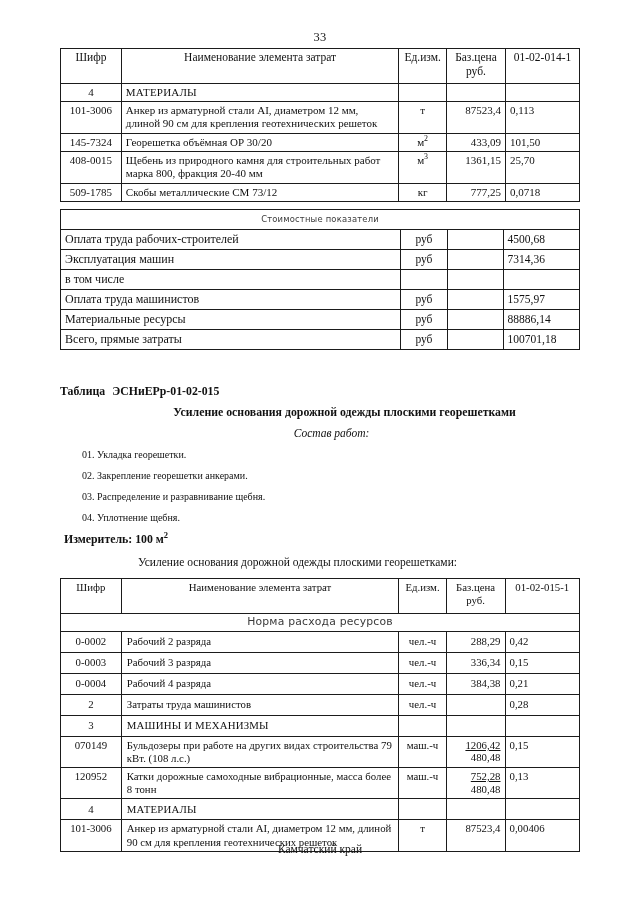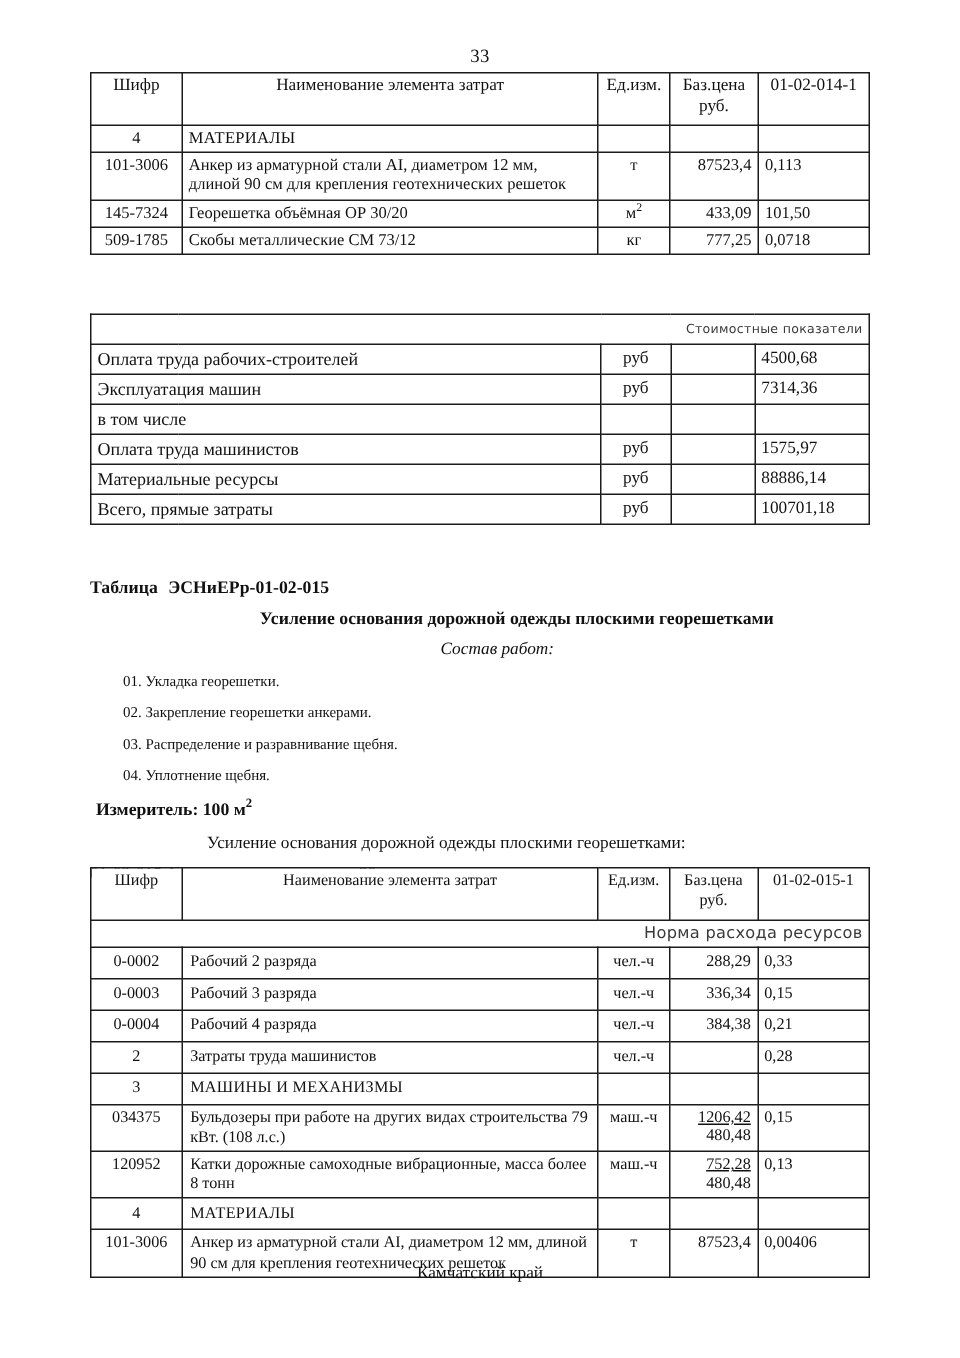--- a/index.html
+++ b/index.html
@@ -62,21 +62,21 @@
   .th-row td {
     text-align: center;
     vertical-align: middle;
     height: 30px;
     font-size: 11.5px;
     padding: 3px 3px;
   }
   .th-row td.name-head { text-align: center; }
 
   .banner td {
-    text-align: right;
+    text-align: center;
     font-family: "DejaVu Sans", "Liberation Sans", sans-serif;
     font-size: 8.4px;
     color: #3a3a3a;
     padding: 1px 5px 1px 0;
     height: 12px;
     letter-spacing: 0.2px;
   }
 
   td.code  { text-align: center; white-space: nowrap; }
   td.name  { text-align: left; }
@@ -240,20 +240,27 @@
         </tr>
 
         <tr>
           <td class="code">145-7324</td>
           <td class="name">Георешетка объёмная ОР 30/20</td>
           <td class="unit"><span>м</span><sup>2</sup></td>
           <td class="price">433,09</td>
           <td class="norm">101,50</td>
         </tr>
 
+        <tr>
+          <td class="code">408-0015</td>
+          <td class="name two-line">Щебень из природного камня для строительных работ марка 800, фракция 20-40 мм</td>
+          <td class="unit"><span>м</span><sup>3</sup></td>
+          <td class="price">1361,15</td>
+          <td class="norm">25,70</td>
+        </tr>
 
         <tr>
           <td class="code">509-1785</td>
           <td class="name">Скобы металлические СМ 73/12</td>
           <td class="unit">кг</td>
           <td class="price">777,25</td>
           <td class="norm">0,0718</td>
         </tr>
       </tbody>
     </table>
@@ -355,21 +362,21 @@
 
         <tr class="banner">
           <td colspan="5">Норма расхода ресурсов</td>
         </tr>
 
         <tr class="row-tall">
           <td class="code">0-0002</td>
           <td class="name">Рабочий 2 разряда</td>
           <td class="unit">чел.-ч</td>
           <td class="price">288,29</td>
-          <td class="norm">0,33</td>
+          <td class="norm">0,42</td>
         </tr>
         <tr class="row-tall">
           <td class="code">0-0003</td>
           <td class="name">Рабочий 3 разряда</td>
           <td class="unit">чел.-ч</td>
           <td class="price">336,34</td>
           <td class="norm">0,15</td>
         </tr>
         <tr class="row-tall">
           <td class="code">0-0004</td>
@@ -387,21 +394,21 @@
         </tr>
         <tr class="row-tall">
           <td class="code bold">3</td>
           <td class="name caps">МАШИНЫ И МЕХАНИЗМЫ</td>
           <td class="unit"></td>
           <td class="price"></td>
           <td class="norm"></td>
         </tr>
 
         <tr>
-          <td class="code">034375</td>
+          <td class="code">070149</td>
           <td class="name two-line">Бульдозеры при работе на других видах строительства 79 кВт. (108 л.с.)</td>
           <td class="unit">маш.-ч</td>
           <td class="price">
             <span class="underlined-num">1206,42</span>
             <span class="plain-num">480,48</span>
           </td>
           <td class="norm">0,15</td>
         </tr>
         <tr>
           <td class="code">120952</td>

